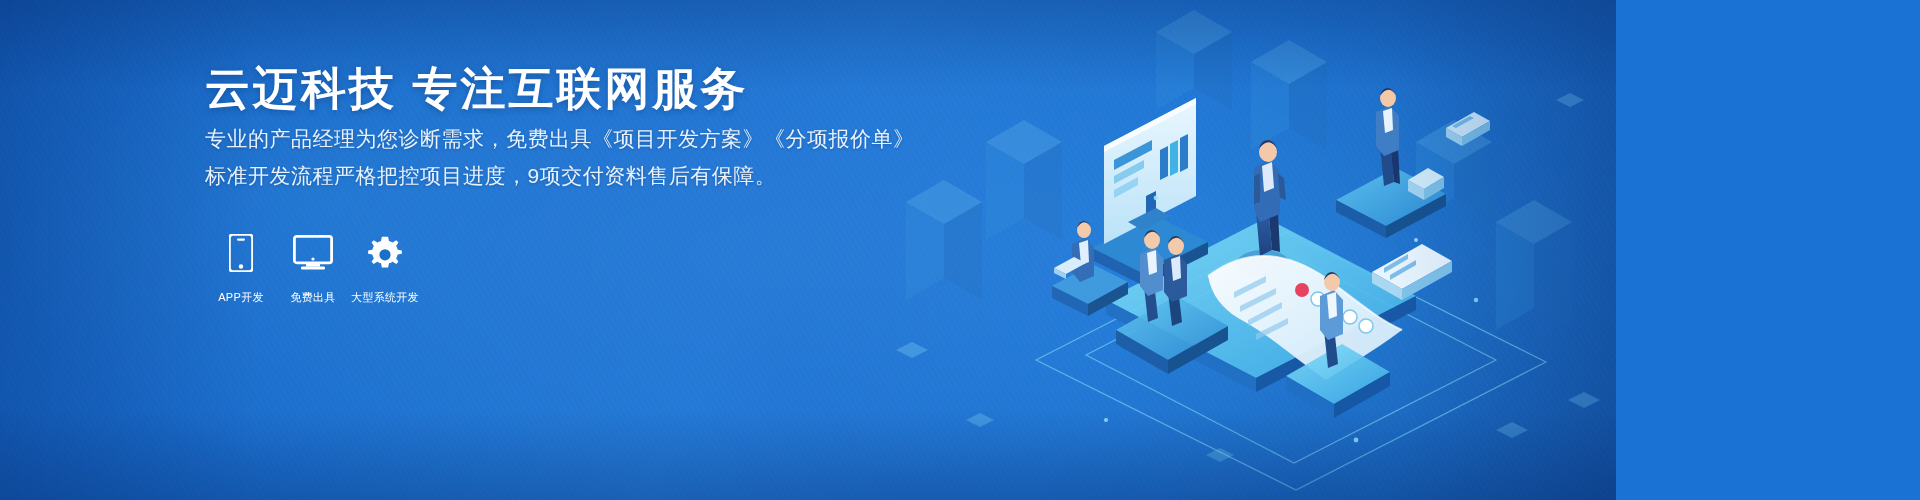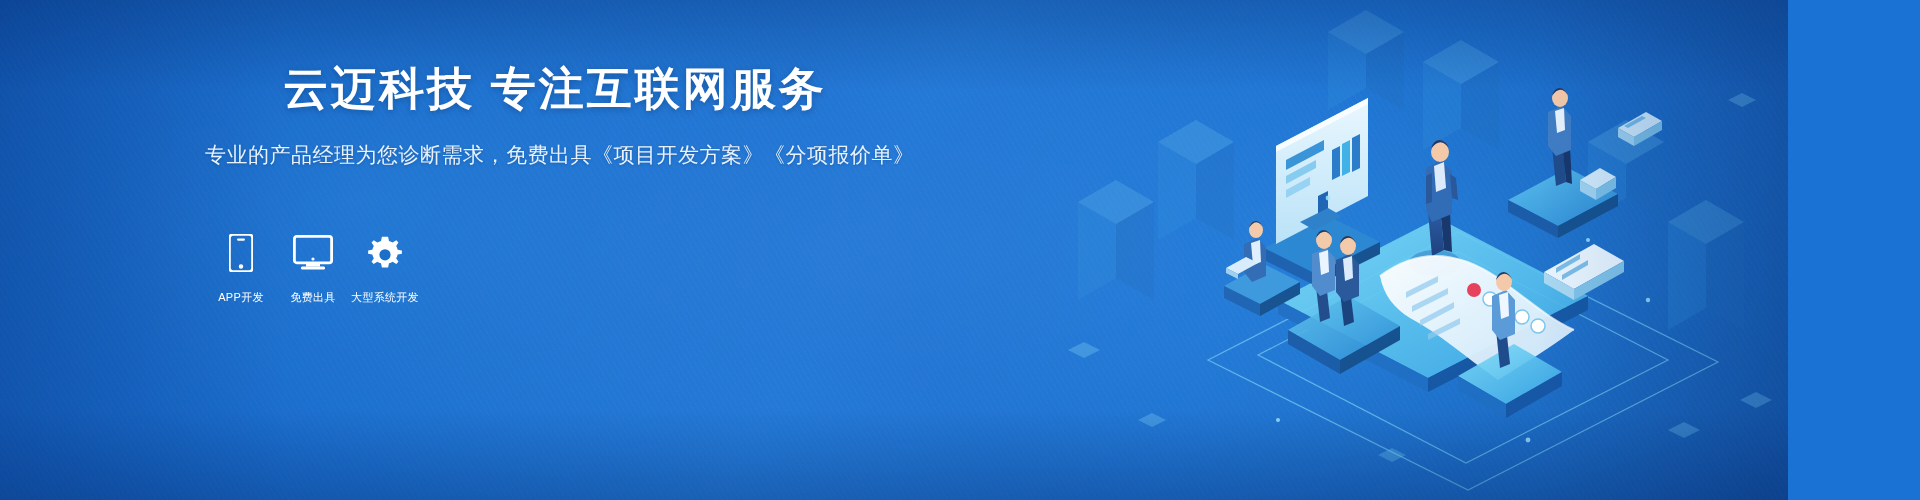--- a/index.html
+++ b/index.html
@@ -4,28 +4,27 @@
 <style>
   * { margin:0; padding:0; box-sizing:border-box; }
   html, body { width:1920px; height:500px; overflow:hidden; }
   body {
     font-family: "Liberation Sans", "DejaVu Sans", sans-serif;
     background: #1a73d4;
   }
 
   #banner {
     position:relative;
-    width:1788px;
+    width:1616px;
     height:500px;
     overflow:hidden;
     background:
       radial-gradient(ellipse 1100px 700px at 78% 55%, rgba(40,140,230,0.55) 0%, rgba(30,110,205,0.20) 45%, rgba(20,80,180,0.0) 72%),
       radial-gradient(ellipse 900px 600px at 20% 40%, rgba(45,140,225,0.40) 0%, rgba(28,105,200,0.10) 55%, rgba(20,80,175,0) 75%),
       linear-gradient(118deg, #0f58b8 0%, #1667c8 22%, #2079d8 48%, #1a6ece 68%, #114f9f 100%);
-    text-align: center;
   }
 
   
   #vignette {
     position:absolute; inset:0;
     background:
       radial-gradient(ellipse 1400px 520px at 50% 50%, rgba(255,255,255,0.04) 0%, rgba(0,0,0,0) 60%),
       linear-gradient(to bottom, rgba(6,45,110,0.30) 0%, rgba(0,0,0,0) 18%, rgba(0,0,0,0) 82%, rgba(6,45,110,0.32) 100%),
       linear-gradient(to right, rgba(8,50,120,0.28) 0%, rgba(0,0,0,0) 16%, rgba(0,0,0,0) 86%, rgba(8,48,118,0.26) 100%);
     pointer-events:none;
@@ -47,21 +46,21 @@
   #headline {
     font-size:45px;
     font-weight:bold;
     color:#ffffff;
     letter-spacing:3px;
     line-height:1.18;
     white-space:nowrap;
     text-shadow:0 2px 6px rgba(4,40,95,0.35);
   }
   #subtitle {
-    margin-top:22px;
+    margin-top:6px;
     font-size:21px;
     color:#e8f2fd;
     line-height:1.75;
     letter-spacing:0.5px;
     white-space:nowrap;
     text-shadow:0 1px 3px rgba(4,40,95,0.3);
   }
   #subtitle .line { display:block; }
 
   
@@ -335,20 +334,21 @@
       <circle cx="500" cy="440" r="2.4"></circle>
     </g>
   </svg>
 
   <div id="vignette"></div>
 
   <div id="content">
     <h1 id="headline">云迈科技 专注互联网服务</h1>
     <div id="subtitle">
       <span class="line">专业的产品经理为您诊断需求，免费出具《项目开发方案》《分项报价单》</span>
+      <span class="line">标准开发流程严格把控项目进度，9项交付资料售后有保障。</span>
     </div>
   </div>
 
   <div id="services">
 
     <div class="service">
       <div class="svc-icon">
         <svg width="24" height="38" viewBox="0 0 24 38" xmlns="http://www.w3.org/2000/svg">
           <rect x="0.5" y="0.5" width="23" height="37" rx="3.5" fill="none" stroke="#ffffff" stroke-width="2.6"></rect>
           <rect x="8" y="4.5" width="8" height="2.2" rx="1.1" fill="#ffffff"></rect>

